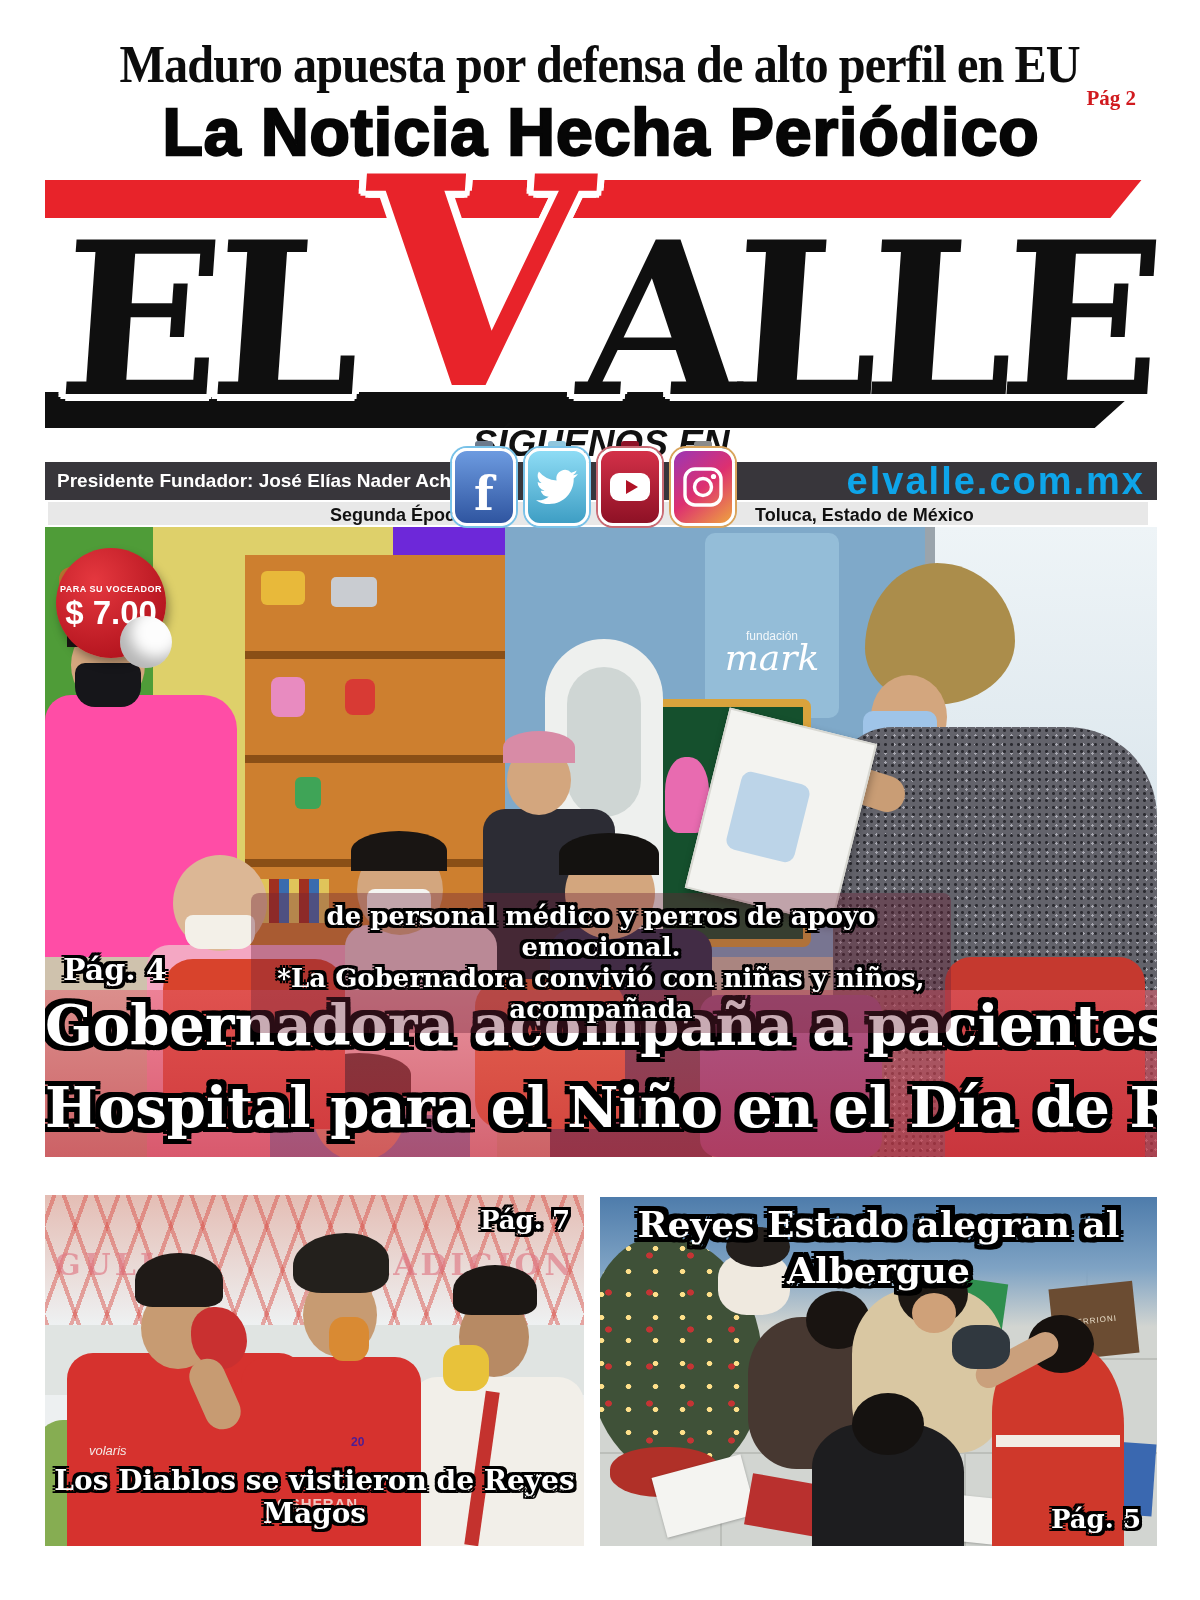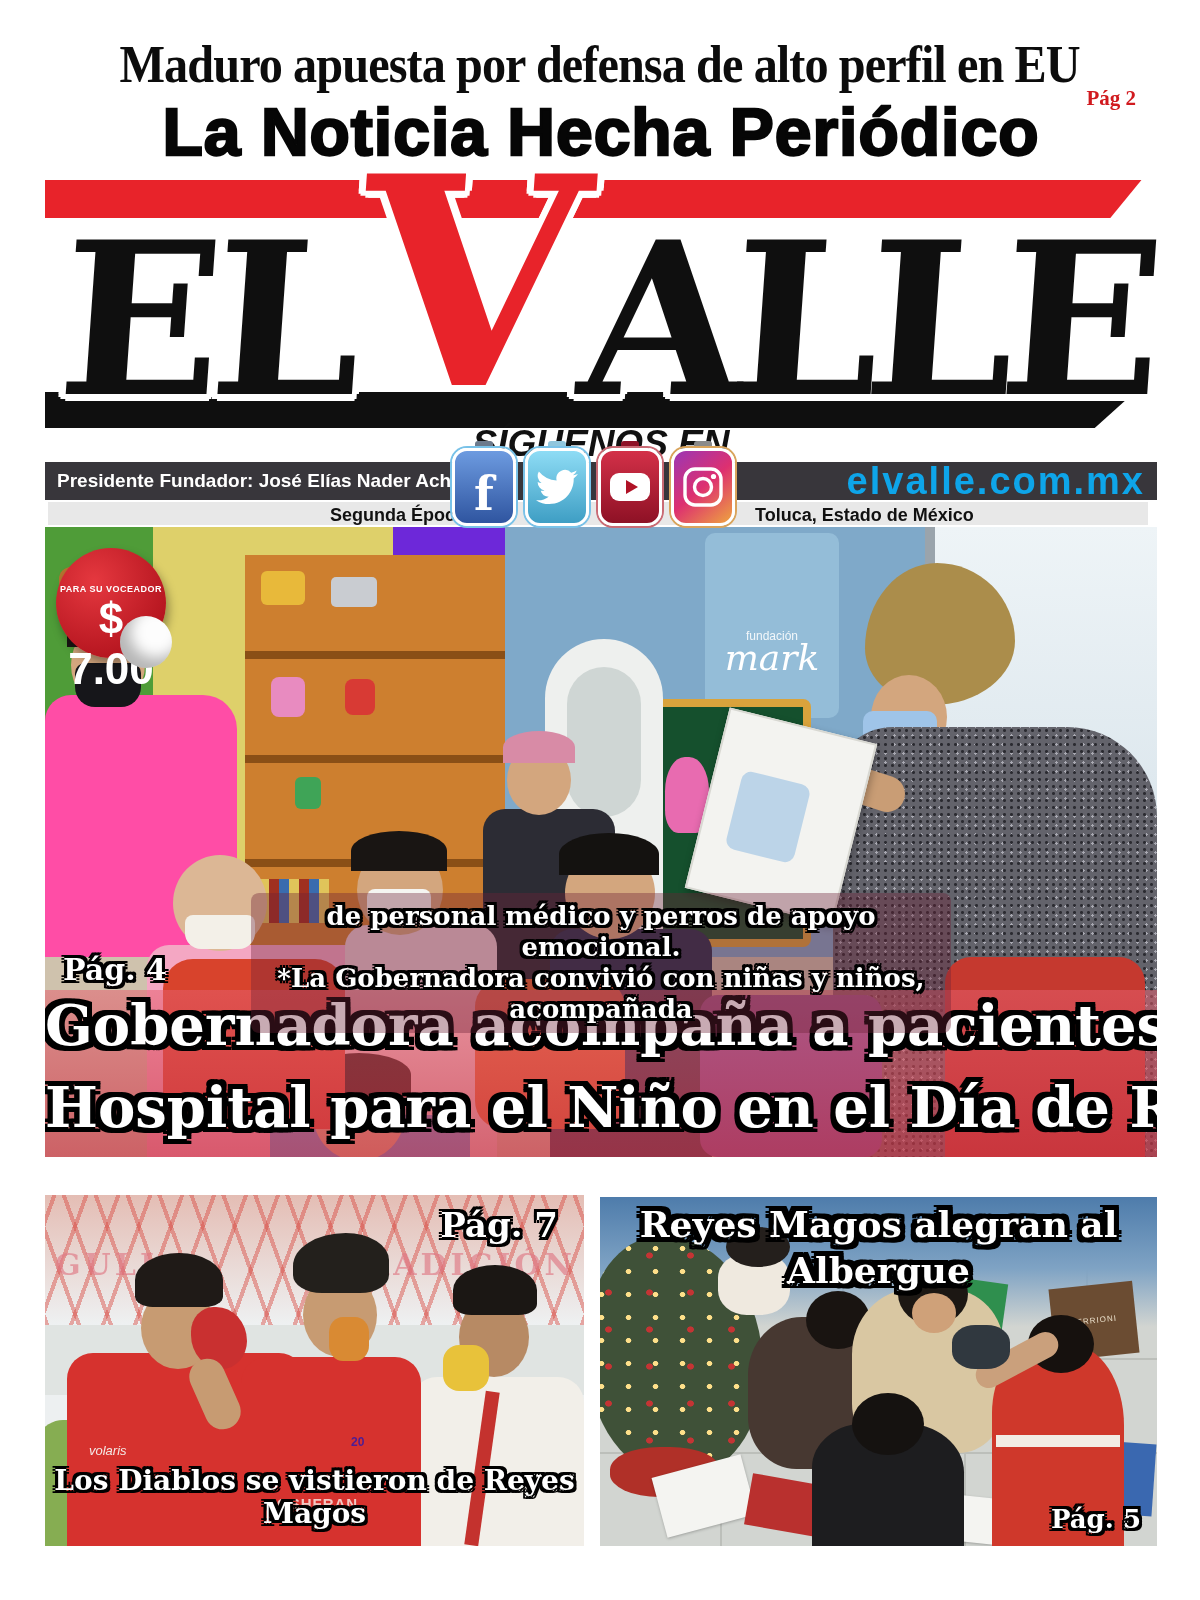--- a/index.html
+++ b/index.html
@@ -81,21 +81,21 @@
   #photo-right{top:1197px;left:600px;width:557px;height:349px;background:#d2d5d1;}
 
   
   #badge{top:548px;left:56px;width:110px;height:110px;border-radius:50%;z-index:7;
          background:radial-gradient(circle at 35% 30%,#e5383f,#b5151f 75%);
          box-shadow:3px 6px 10px rgba(0,0,0,.35);text-align:center;}
   #badge::after{content:"";position:absolute;right:-6px;bottom:-10px;width:52px;height:52px;
                 background:#fdfdfd;border-radius:50%;
                 box-shadow:inset 10px -10px 14px rgba(0,0,0,.28);}
   #badge .lbl{margin-top:36px;font-size:9px;font-weight:bold;color:#fff;letter-spacing:.5px;}
-  #badge .price{font-size:44px;font-weight:bold;color:#fff;font-family:"Liberation Sans",sans-serif;}
+  #badge .price{font-size:33px;font-weight:bold;color:#fff;font-family:"Liberation Sans",sans-serif;}
 
   
   .head{position:absolute;border-radius:50%;background:#d3a67e;}
   .bodyb{position:absolute;border-radius:22px 22px 0 0;}
 
   #mp-caption{top:366px;left:50%;transform:translateX(-50%);width:680px;padding:8px 10px;
               background:rgba(110,35,55,.38);border-radius:8px;text-align:center;z-index:6;}
   #mp-caption div{font-size:26px;line-height:31px;}
   #mp-pag{left:18px;top:425px;font-size:30px;z-index:6;}
   #mp-overlay{left:0;top:463px;width:100%;height:167px;z-index:5;
@@ -108,21 +108,21 @@
   
   #pl-truss{left:0;top:0;width:100%;height:130px;
             background:
              repeating-linear-gradient(70deg,rgba(216,72,64,.45) 0 4px,transparent 4px 30px),
              repeating-linear-gradient(-70deg,rgba(216,72,64,.45) 0 4px,transparent 4px 30px),
              linear-gradient(180deg,#e4bdb4,#eef1f2);}
   .faint{position:absolute;top:52px;font-family:"DejaVu Serif",serif;font-weight:bold;
          font-size:30px;color:rgba(222,120,132,.65);letter-spacing:4px;}
   #pl-stands{left:0;top:130px;width:100%;height:70px;background:#e0e4e2;}
   #pl-cap{bottom:16px;left:0;width:100%;text-align:center;font-size:28px;z-index:6;}
-  #pl-pag{top:10px;right:26px;font-size:34px;z-index:6;}
+  #pl-pag{top:10px;right:14px;font-size:26px;z-index:6;}
   .jersey{position:absolute;border-radius:26px 26px 0 0;}
 
   
   #pr-sky{left:0;top:0;width:100%;height:130px;z-index:1;
           background:linear-gradient(180deg,#4e7cab,#7fa3c4 55%,rgba(210,213,209,0));}
   #pr-tiles{left:0;top:0;width:100%;height:100%;
           background:repeating-linear-gradient(90deg,transparent 0 120px,#bcbfba 120px 122px),
                      repeating-linear-gradient(0deg,transparent 0 92px,#bcbfba 92px 94px);}
   #pr-tree{left:-12px;top:40px;width:175px;height:240px;border-radius:40% 55% 45% 50%;
            background-color:#3f5138;z-index:2;
@@ -346,16 +346,16 @@
   <div class="blob" style="left:212px;top:226px;width:152px;height:123px;border-radius:36% 40% 0 0;background:#1d1d1f;"></div>
   <div class="blob" style="left:252px;top:196px;width:72px;height:62px;border-radius:50%;background:#151210;"></div>
 
   <div class="blob" style="left:392px;top:148px;width:132px;height:201px;border-radius:34% 40% 0 0;background:#cf382b;"></div>
   <div class="blob" style="left:396px;top:238px;width:124px;height:12px;background:#f2ece4;"></div>
   <div class="blob" style="left:428px;top:118px;width:66px;height:58px;border-radius:50%;background:#16110e;"></div>
   <div class="blob" style="left:372px;top:150px;width:90px;height:26px;border-radius:14px;background:#caa07c;transform:rotate(-28deg);"></div>
   <div class="blob" style="left:352px;top:128px;width:58px;height:44px;border-radius:40%;background:#30383f;"></div>
 
   <div id="pr-h" class="abs">
-    <div class="ow5" style="font-size:36px;">Reyes Magos alegran al Albergue</div>
+    <div class="ow5" style="font-size:36px;">Reyes Estado alegran al Albergue</div>
   </div>
   <div id="pr-pag" class="abs ow3">Pág. 5</div>
 </div>
 
 </body></html>

